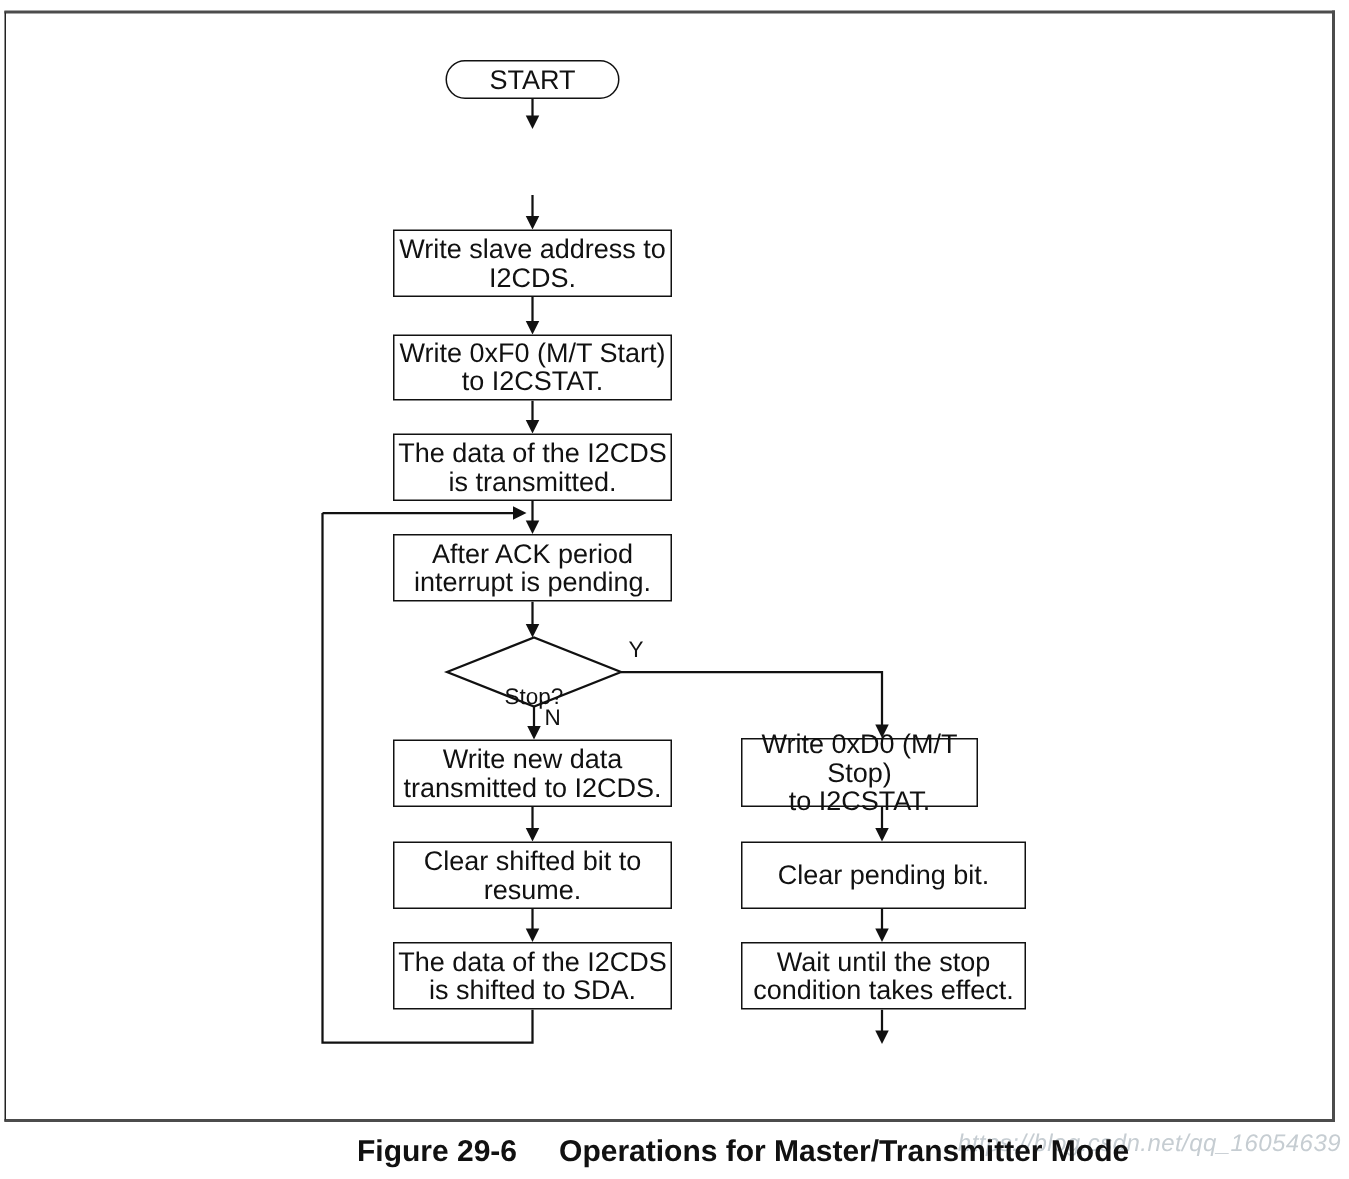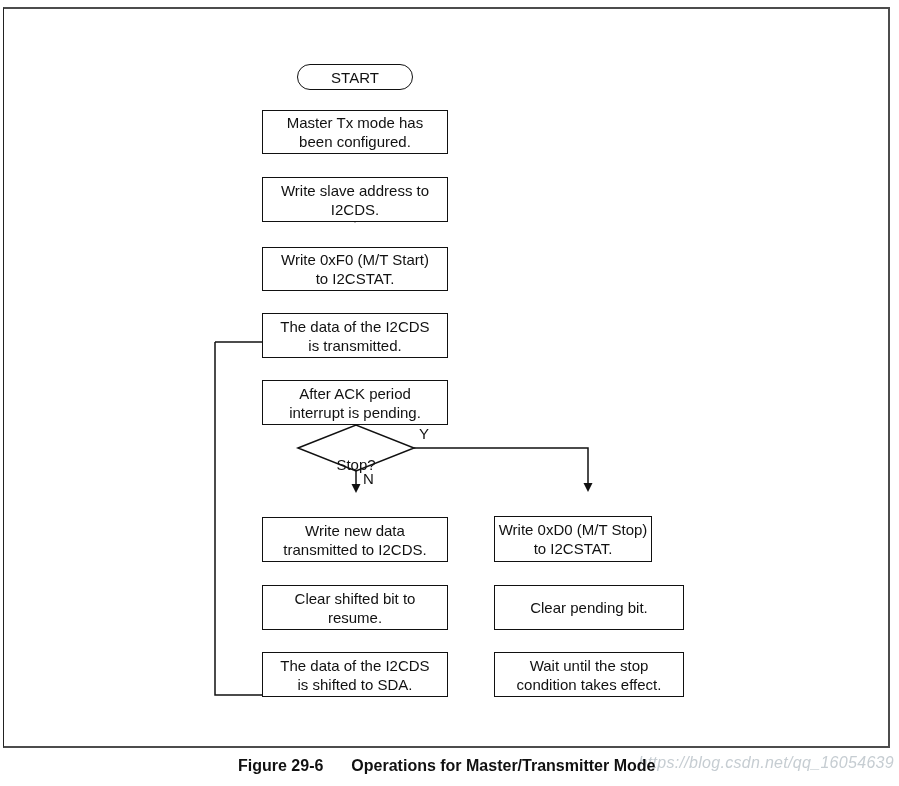--- a/index.html
+++ b/index.html
@@ -3,27 +3,27 @@
 <meta charset="utf-8">
 <style>
   html,body{margin:0;padding:0;background:#fff;}
   #page{position:relative;width:899px;height:786px;background:#fff;overflow:hidden;
         font-family:"Liberation Sans",sans-serif;color:#111;}
   #frame{position:absolute;left:3px;top:7px;width:887px;height:741px;
          box-sizing:border-box;border:2px solid #4c4c4c;border-left:1px solid #222;background:#fff;}
   #connectors{position:absolute;left:0;top:0;width:899px;height:786px;}
   .node{position:absolute;box-sizing:border-box;border:1.5px solid #111;background:#fff;
         display:flex;align-items:center;justify-content:center;text-align:center;
-        white-space:pre-line;font-size:15px;line-height:19px;margin-top:24px;}
+        white-space:pre-line;font-size:18px;line-height:19px;}
   .terminal{border-radius:13px;}
   .decision-text{position:absolute;display:flex;align-items:center;justify-content:center;
         font-size:15px;background:transparent;}
   .branch-label{position:absolute;font-size:15px;line-height:15px;}
   #caption{position:absolute;left:238px;top:757px;display:flex;gap:28px;
-        font-size:16px;font-weight:bold;white-space:nowrap;}
+        font-size:20px;font-weight:bold;white-space:nowrap;}
   #watermark{position:absolute;right:5px;top:754px;font-size:16px;letter-spacing:0.3px;
         color:#c6cdd2;white-space:nowrap;font-style:italic;}
 </style>
 </head>
 <body>
 
 <div id="page">
 
   <div id="frame"></div>
 
@@ -59,22 +59,20 @@
       <polygon points="350.5,619 359.5,619 355,628"></polygon>
       <polygon points="583.5,552 592.5,552 588,561"></polygon>
       <polygon points="583.5,619 592.5,619 588,628"></polygon>
       <polygon points="583.5,687 592.5,687 588,696"></polygon>
     </g>
     <polygon points="298,448 356,425 414,448 356,471" fill="#fff" stroke="#111" stroke-width="1.5"></polygon>
   </svg>
 
   <div class="node terminal" style="left:297px;top:40px;width:116px;height:26px;">START</div>
 
-  <div class="node" style="left:262px;top:86px;width:186px;height:44px;">Master Tx mode has
-been configured.</div>
 
   <div class="node" style="left:262px;top:153px;width:186px;height:45px;">Write slave address to
 I2CDS.</div>
 
   <div class="node" style="left:262px;top:223px;width:186px;height:44px;">Write 0xF0 (M/T Start)
 to I2CSTAT.</div>
 
   <div class="node" style="left:262px;top:289px;width:186px;height:45px;">The data of the I2CDS
 is transmitted.</div>
 

